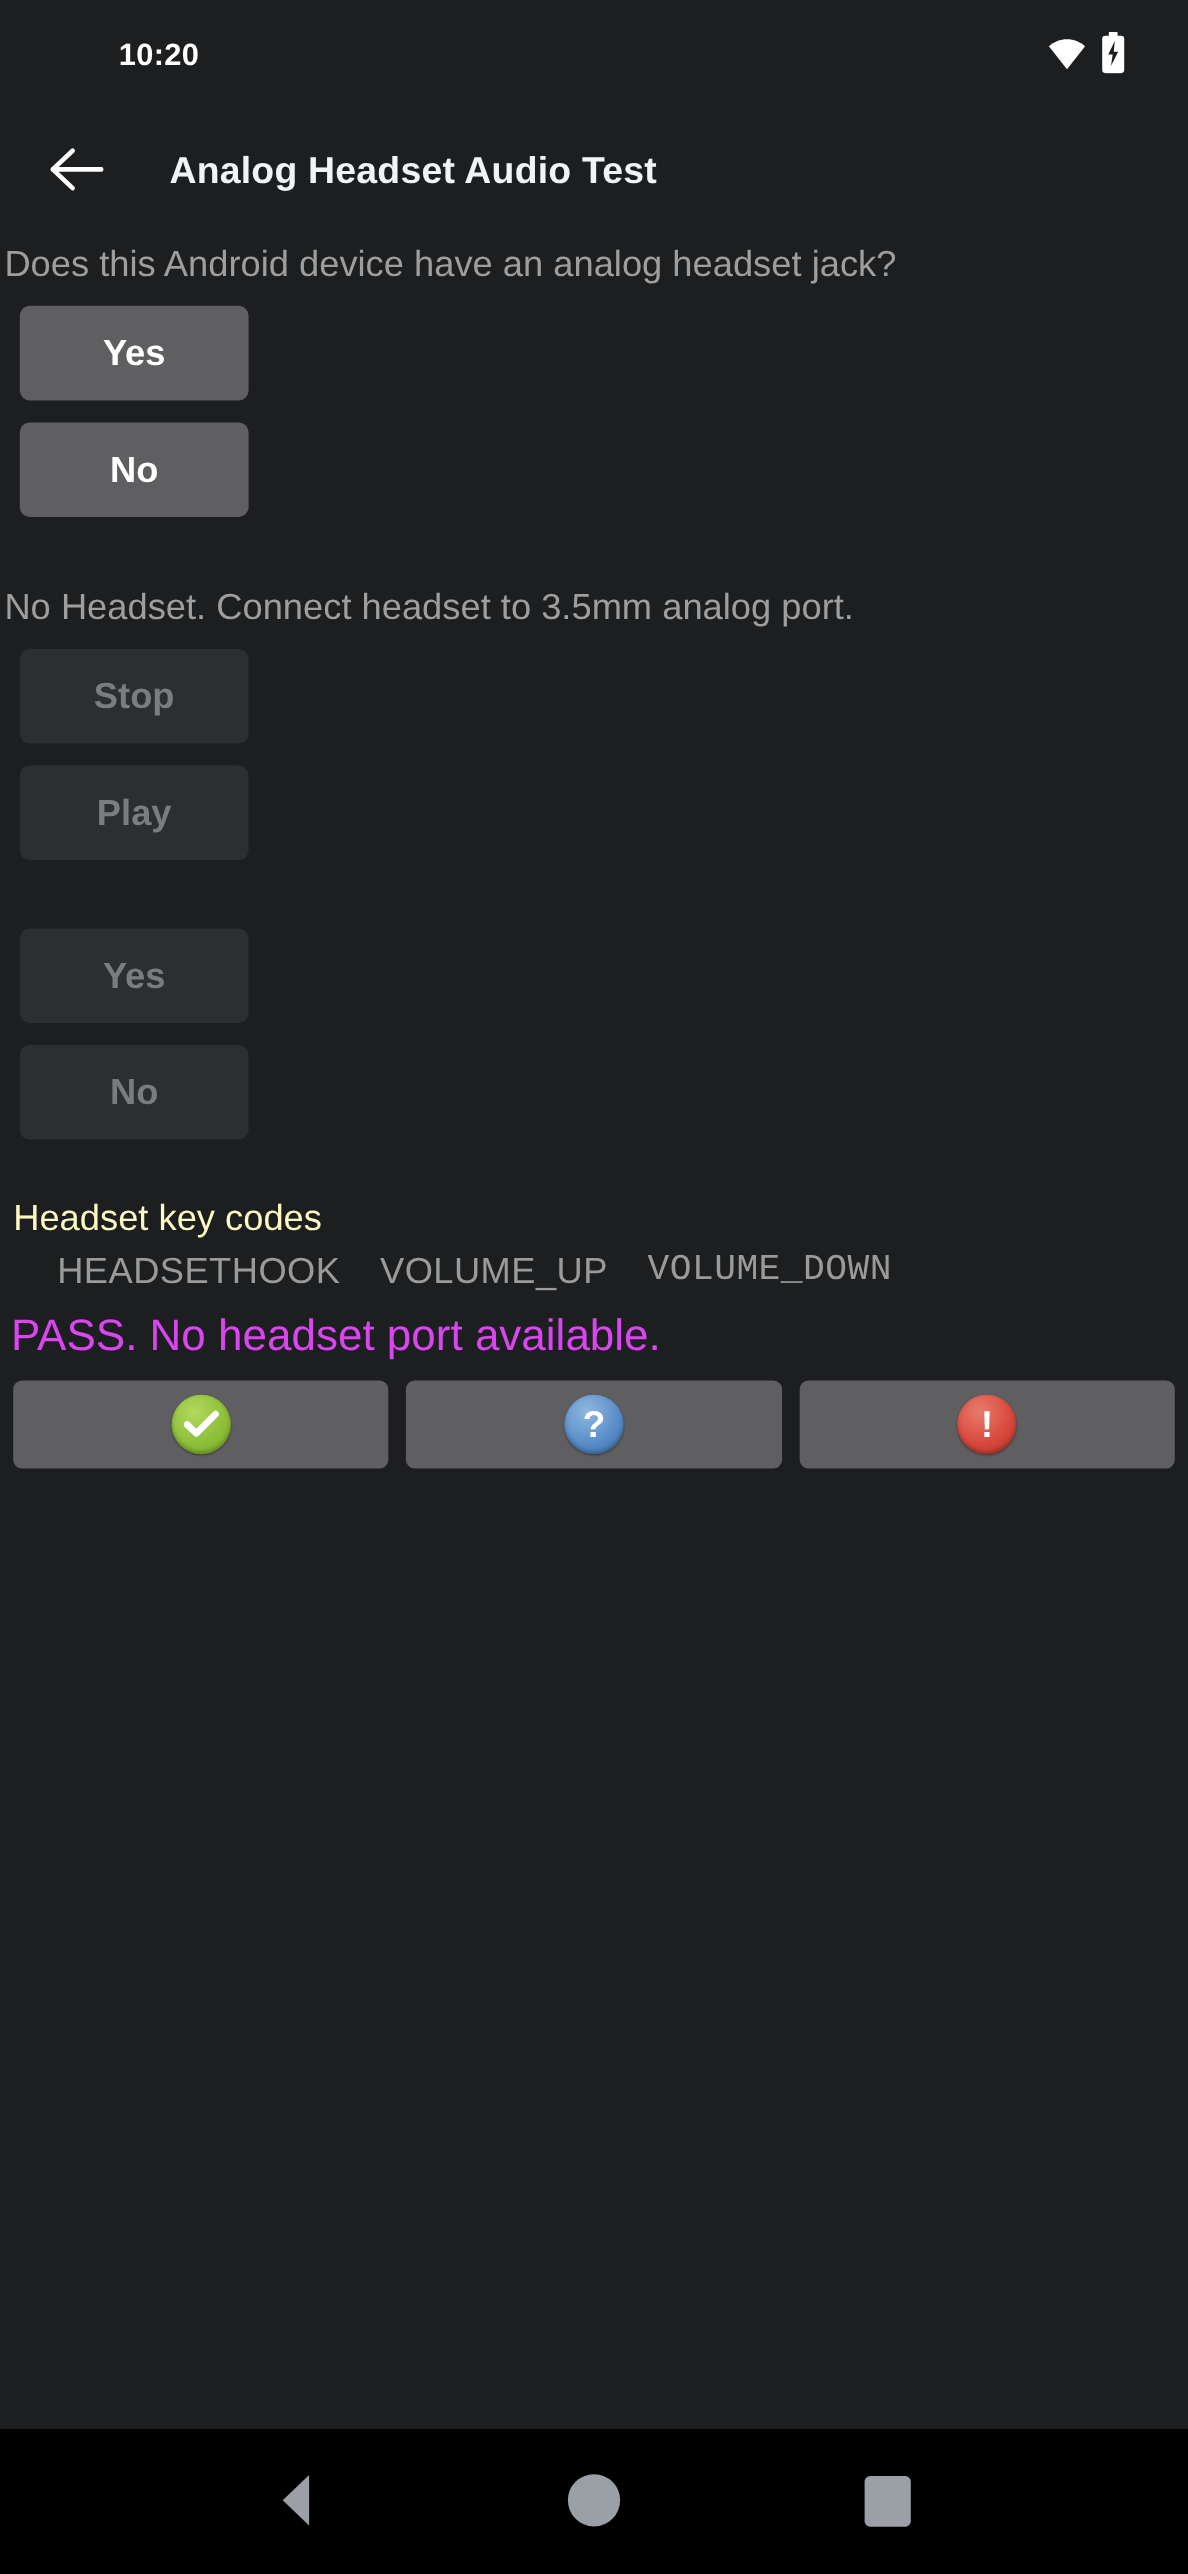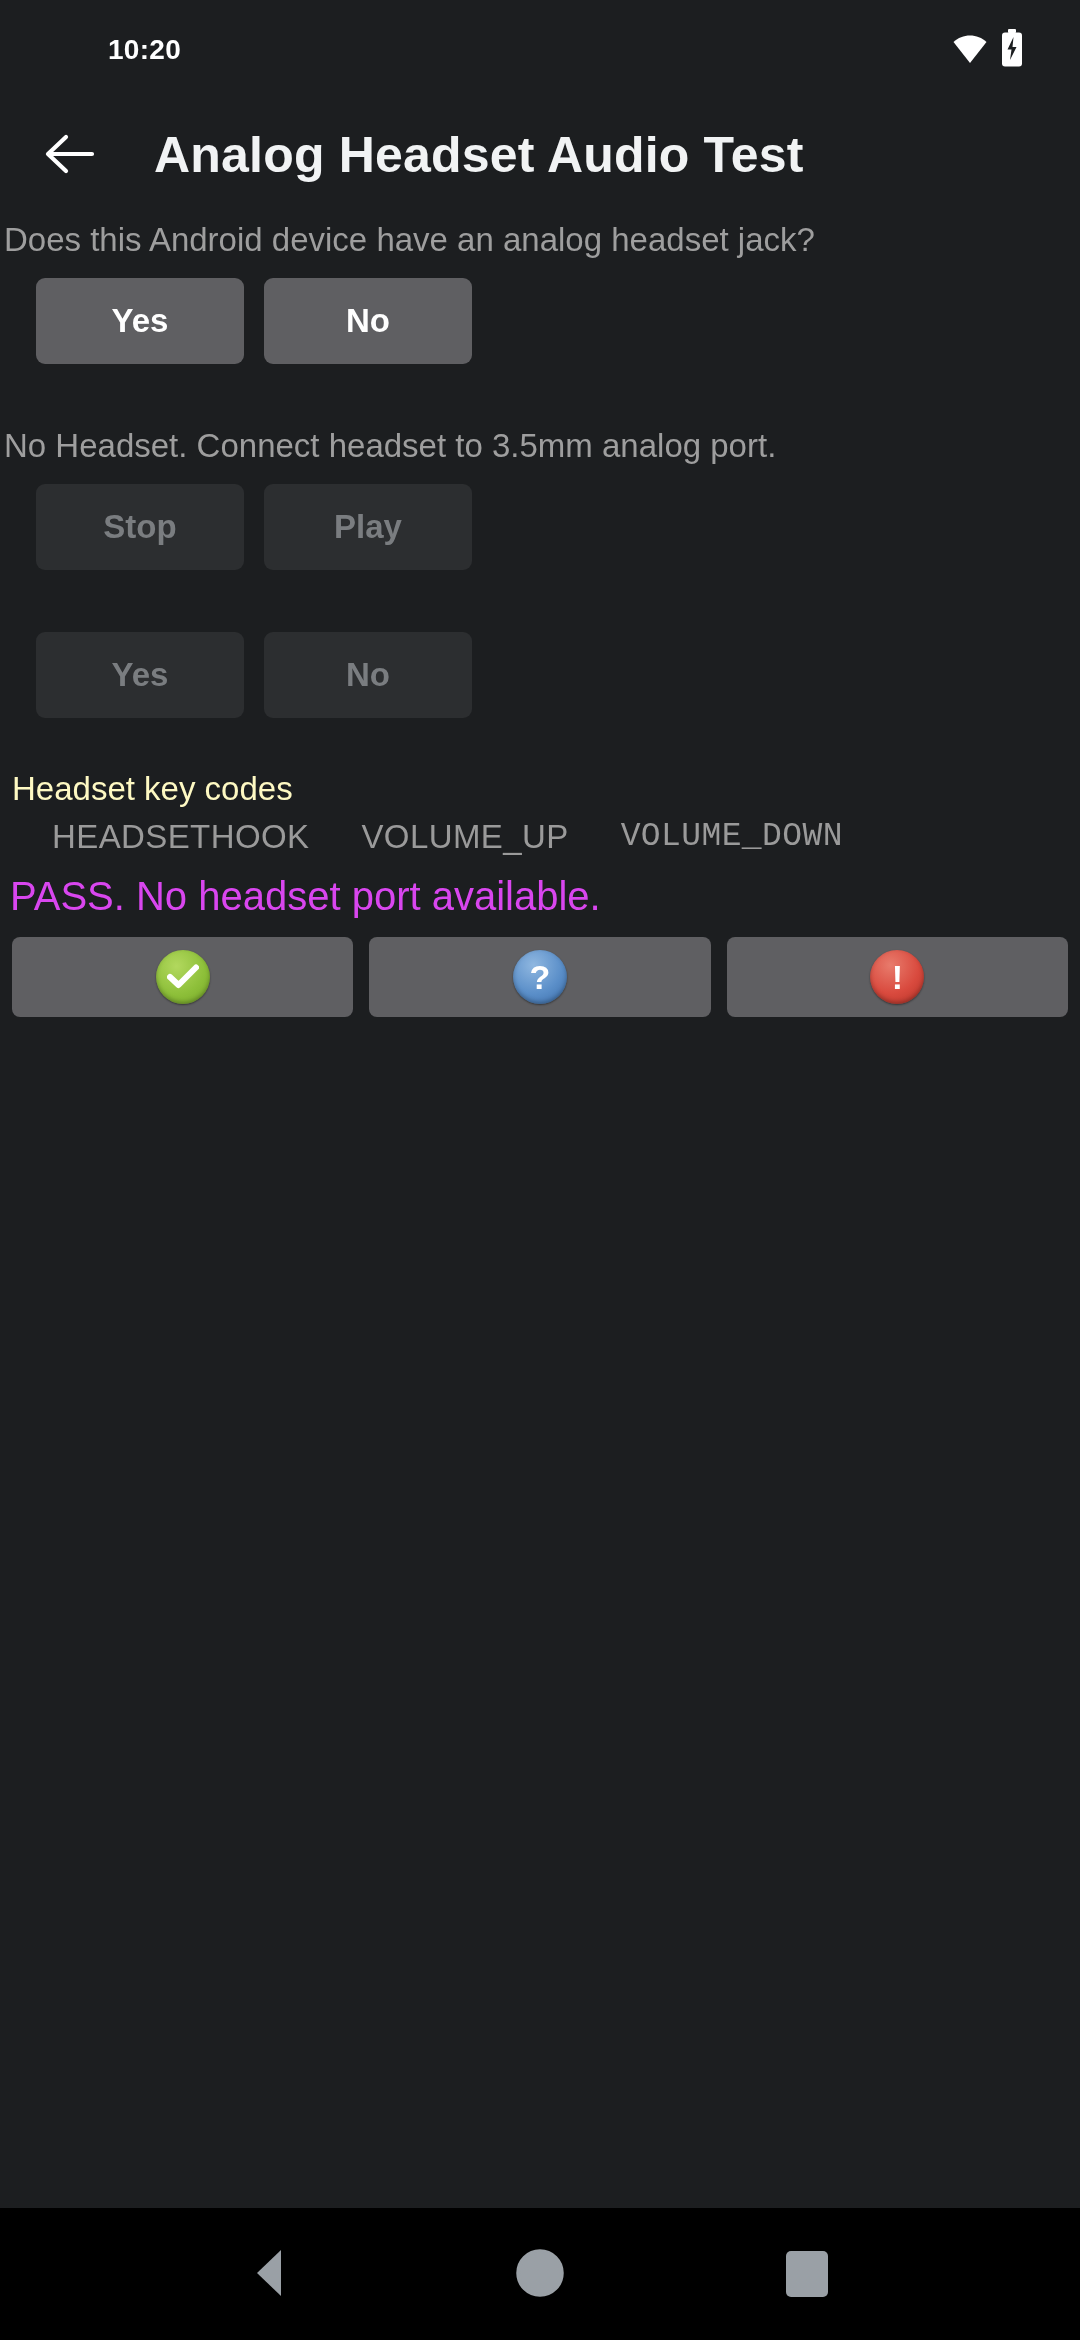--- a/index.html
+++ b/index.html
@@ -61,21 +61,21 @@
     margin-left: 22px;
     display: flex;
     align-items: center;
     justify-content: center;
     background: transparent;
     border: none;
     cursor: pointer;
   }
   .app-title {
     color: #f1f3f4;
-    font-size: 50px;
+    font-size: 34px;
     font-weight: 700;
     margin-left: 36px;
     letter-spacing: 0.2px;
     white-space: nowrap;
   }
 
   
   .content {
     flex: 1 1 auto;
     padding: 0;
@@ -88,22 +88,23 @@
     font-size: 33px;
     line-height: 40px;
     padding: 0 4px;
     margin-top: 10px;
     white-space: nowrap;
   }
 
   .btn-row {
     display: flex;
     gap: 20px;
-    padding-left: 36px;
+    padding-left: 18px;
     margin-top: 18px;
+    flex-direction: column;
   }
 
   .tbtn {
     width: 208px;
     height: 86px;
     border-radius: 9px;
     border: none;
     font-family: "Liberation Sans", sans-serif;
     font-size: 33px;
     font-weight: 700;
@@ -127,21 +128,21 @@
 
   .section-label {
     color: #fef9c3;
     font-size: 33px;
     padding: 0 12px;
     white-space: nowrap;
   }
 
   .keycode-row {
     display: flex;
-    gap: 16px;
+    gap: 0;
     padding-left: 52px;
     margin-top: 10px;
     color: #9a9a9a;
     font-size: 33px;
     letter-spacing: 0.4px;
   }
   .keycode {
     white-space: nowrap;
     margin-right: 36px;
   }

